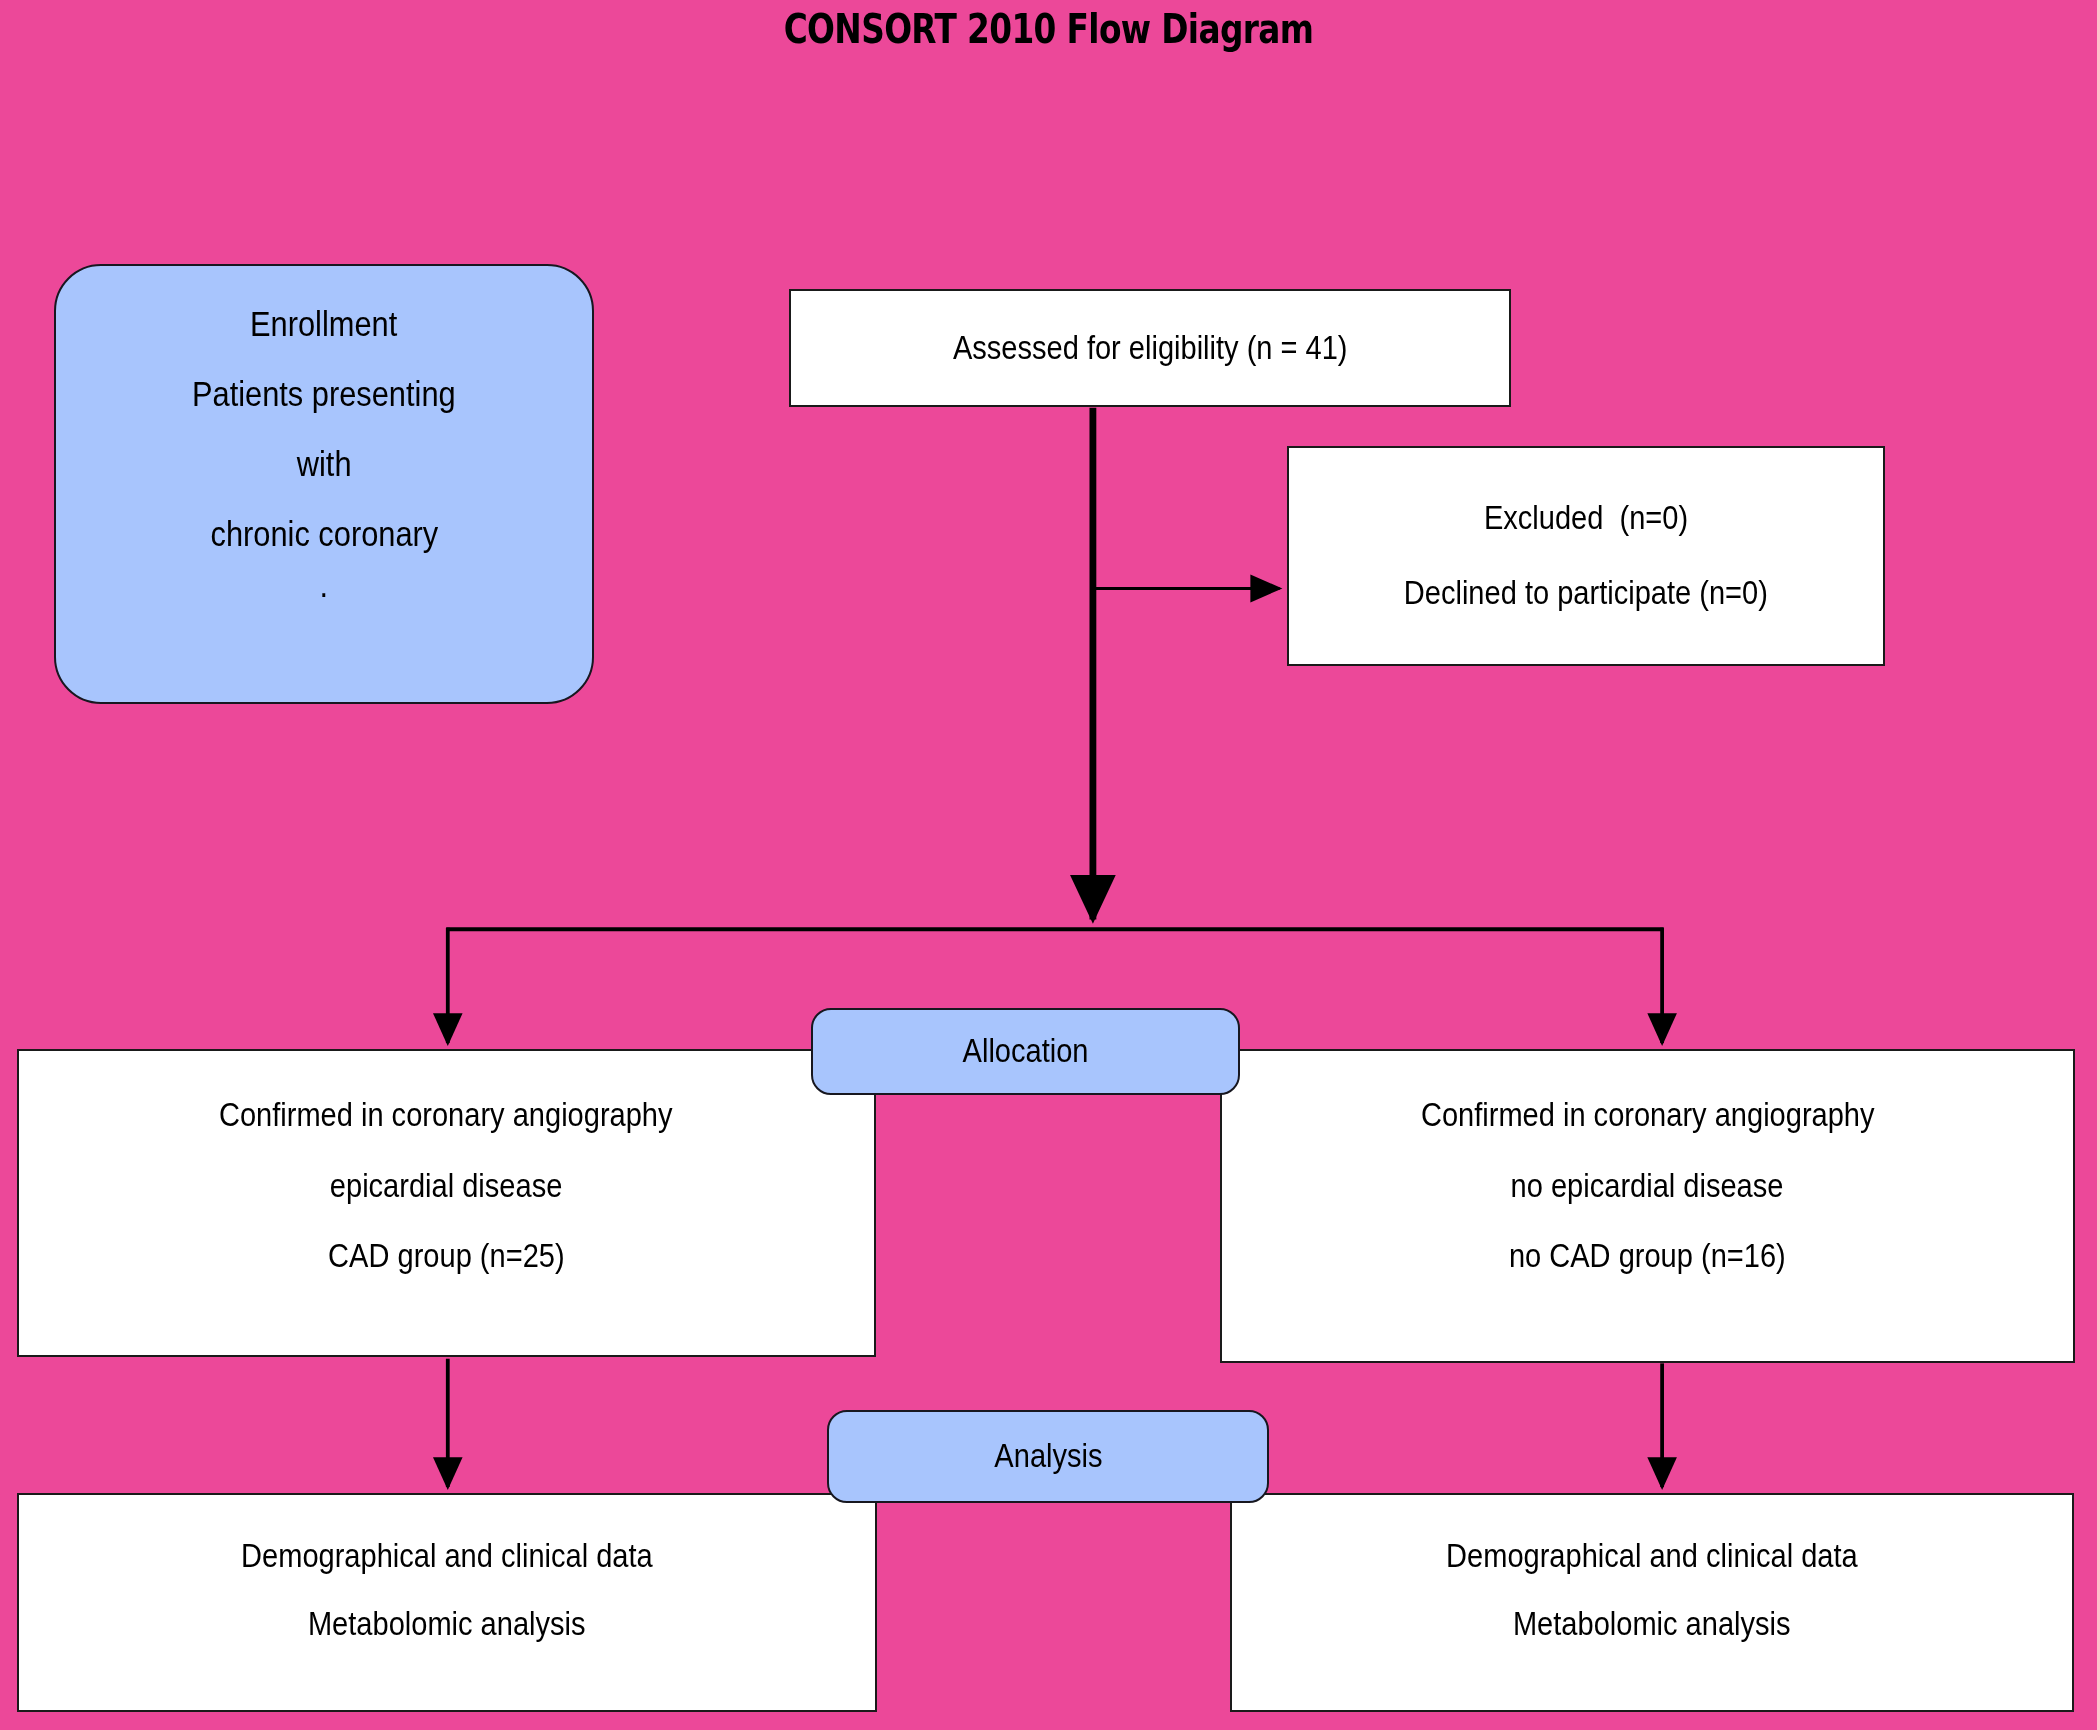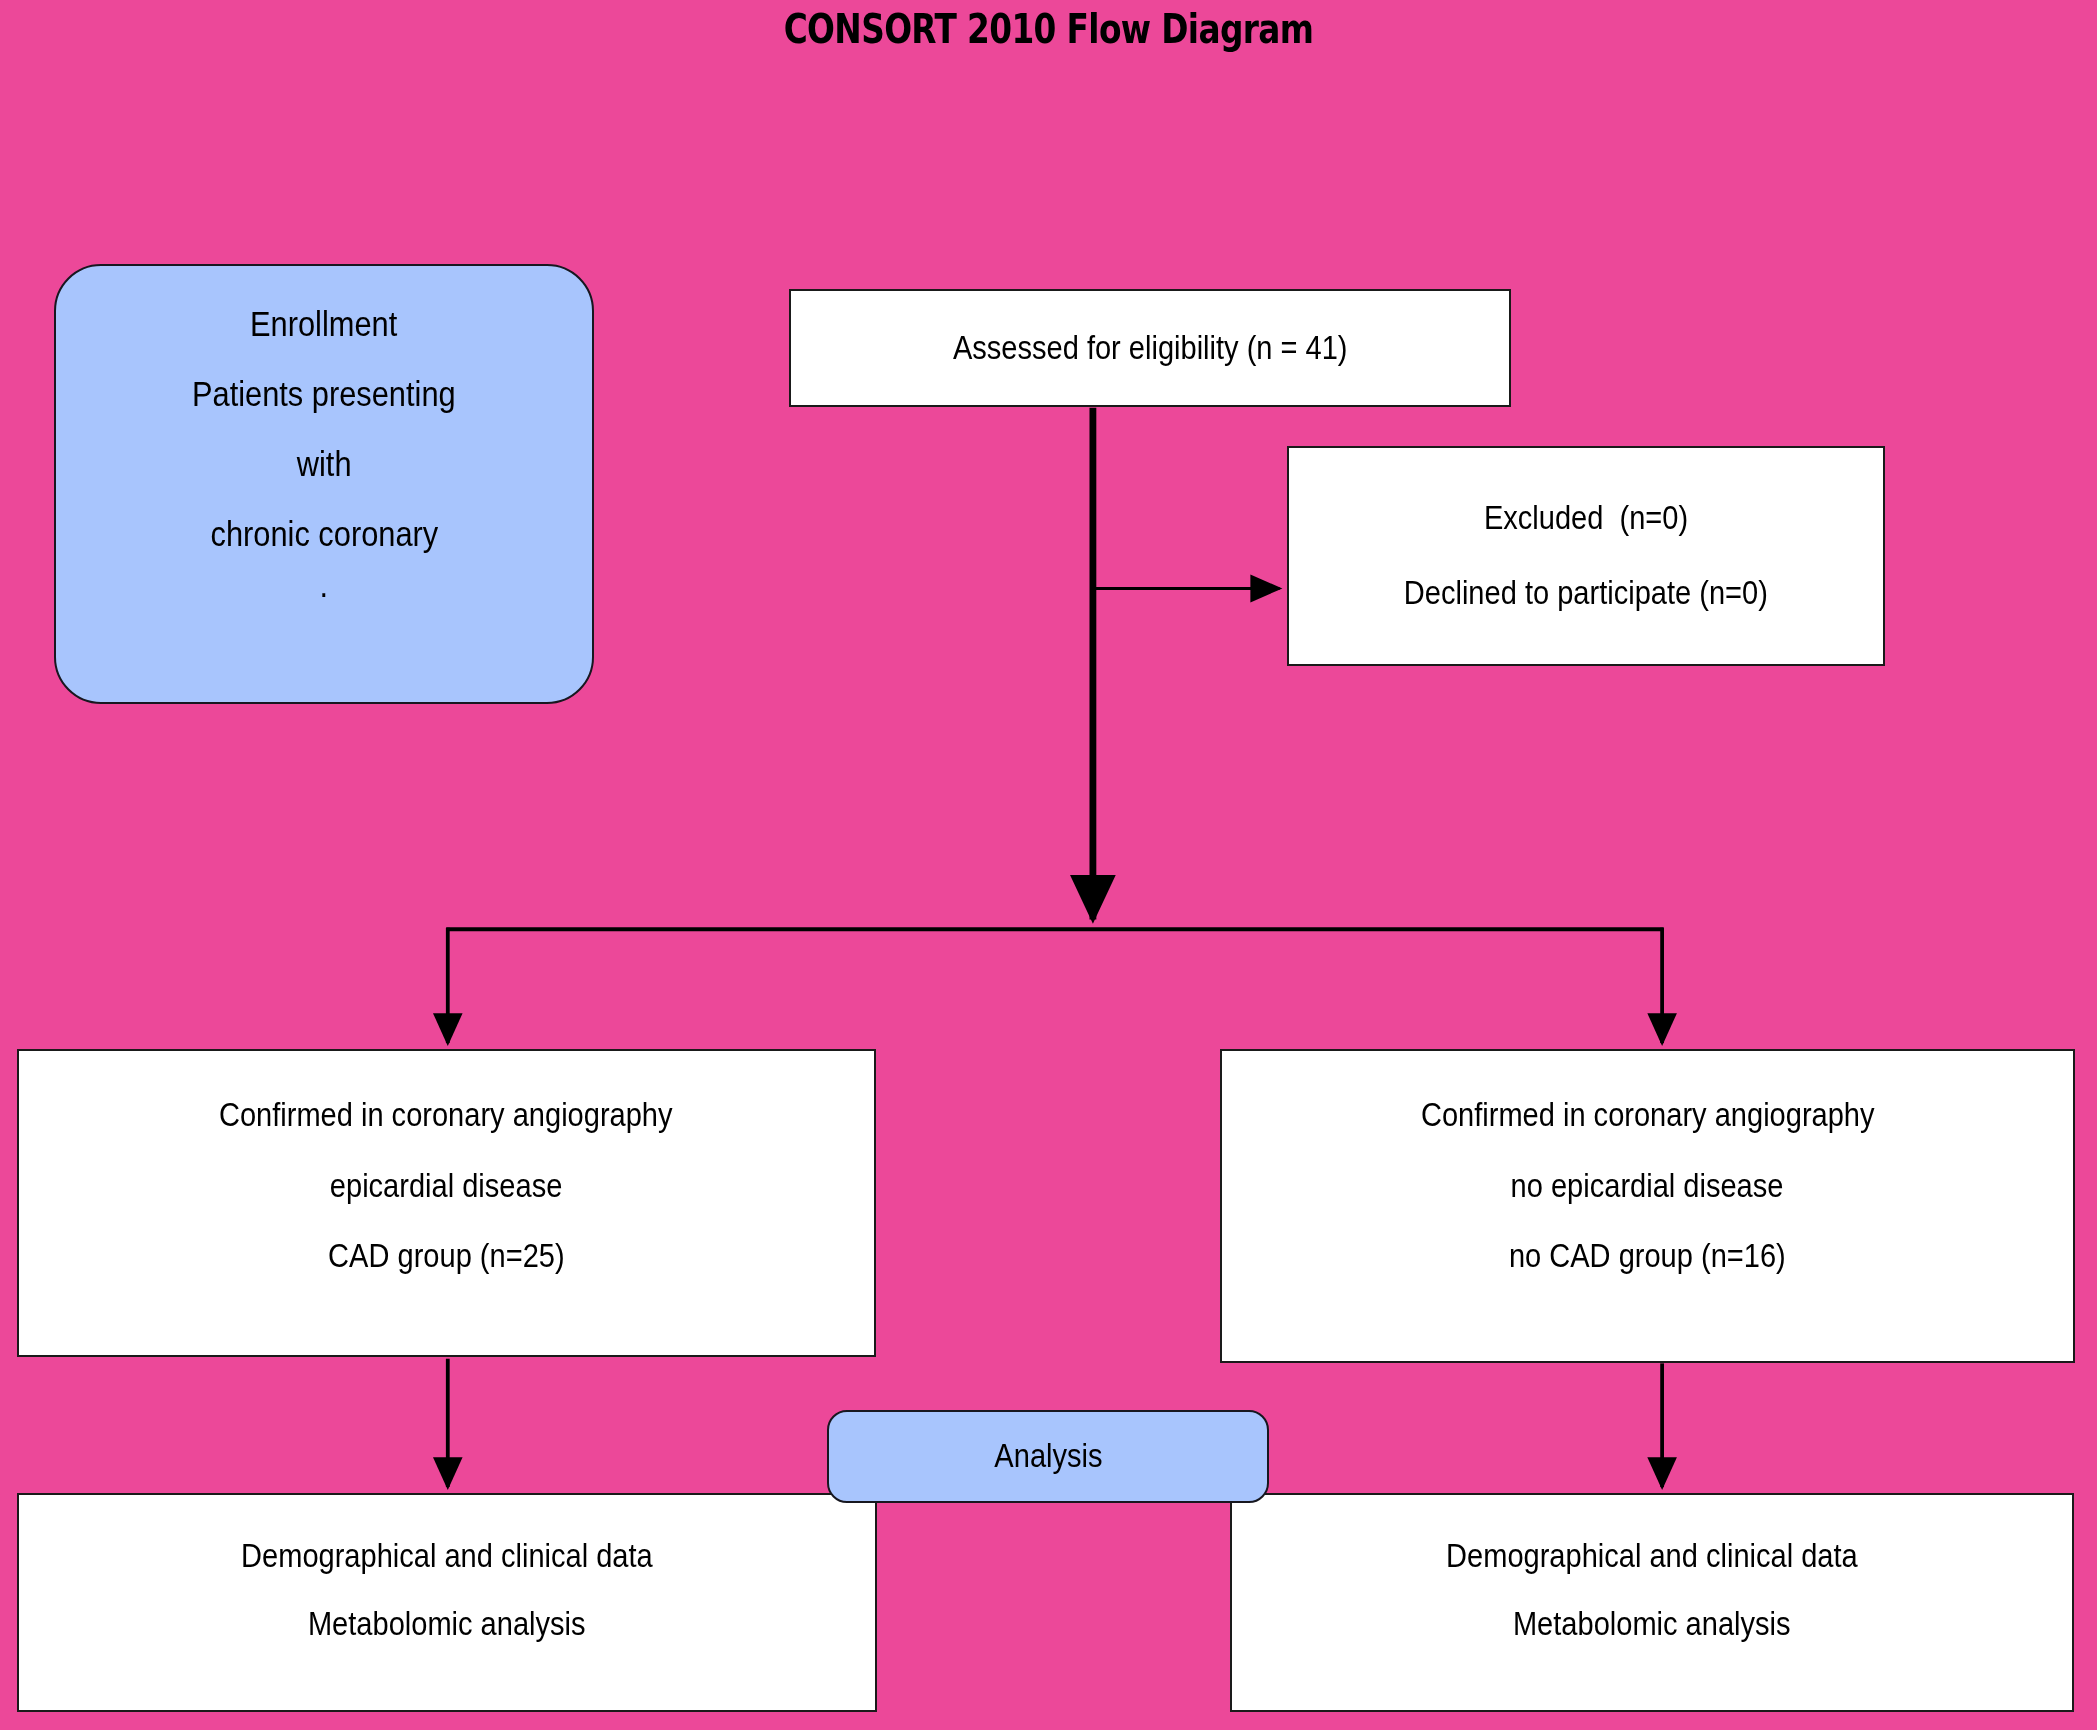--- a/index.html
+++ b/index.html
@@ -234,20 +234,23 @@
     <span class="line">epicardial disease</span>
     <span class="line">CAD group (n=25)</span>
   </div>
 
   <div class="box" id="alloc-right-box">
     <span class="line">Confirmed in coronary angiography</span>
     <span class="line">no epicardial disease</span>
     <span class="line">no CAD group (n=16)</span>
   </div>
 
+  <div class="stage" id="allocation-stage">
+    <span class="line">Allocation</span>
+  </div>
 
   <div class="box" id="analysis-left-box">
     <span class="line">Demographical and clinical data</span>
     <span class="line">Metabolomic analysis</span>
   </div>
 
   <div class="box" id="analysis-right-box">
     <span class="line">Demographical and clinical data</span>
     <span class="line">Metabolomic analysis</span>
   </div>

